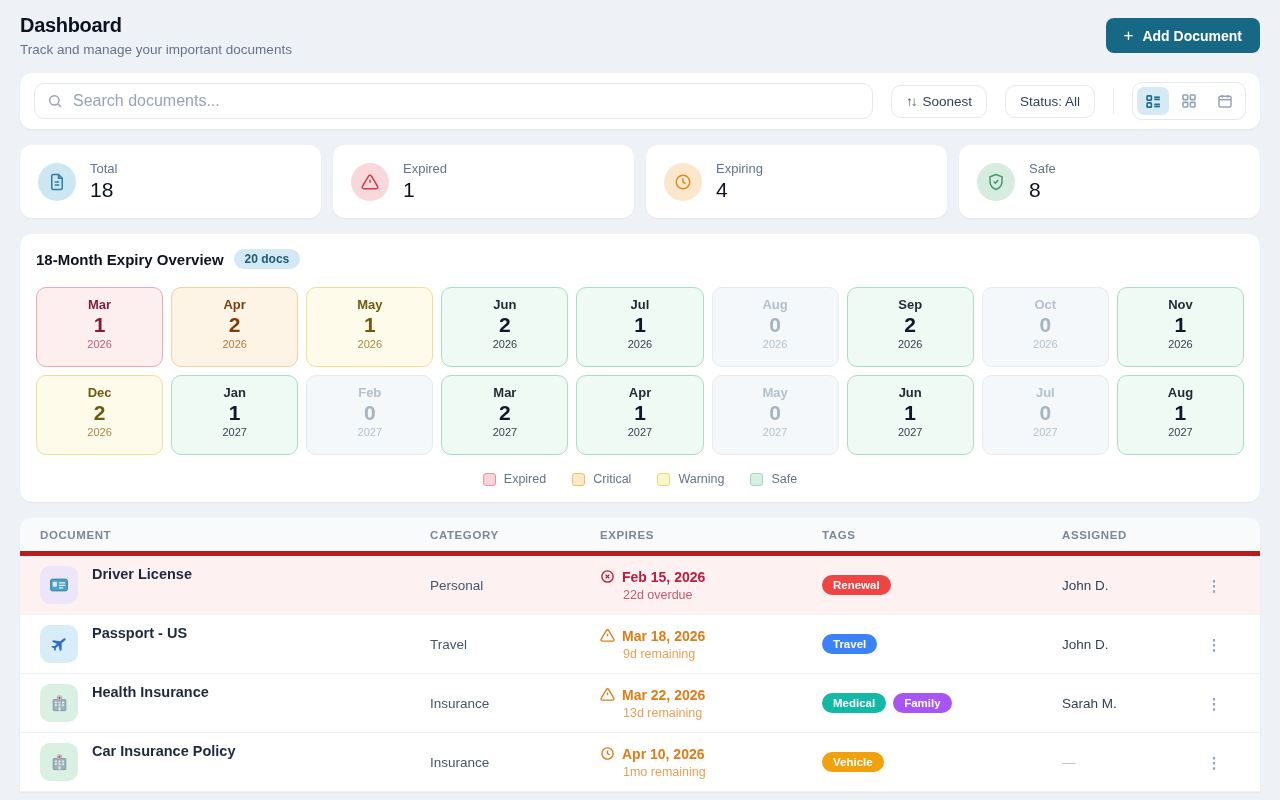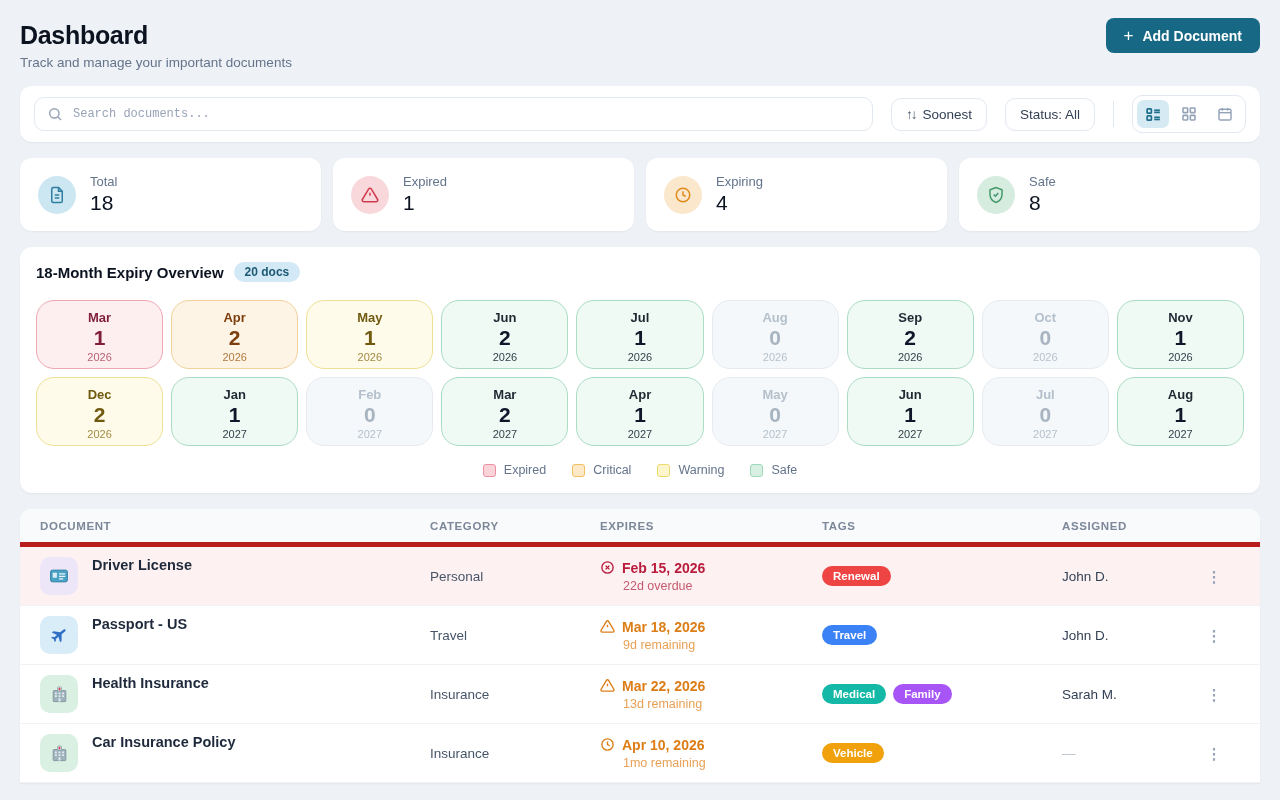--- a/index.html
+++ b/index.html
@@ -6,41 +6,41 @@
   html,body { width:1280px; height:800px; overflow:hidden; }
   body {
     font-family:"Liberation Sans", sans-serif;
     background:#eef2f6;
     color:#0f172a;
   }
   .page { padding:14px 20px 0 20px; }
 
   
   .hdr { display:flex; justify-content:space-between; align-items:flex-start; margin-bottom:16px; }
-  .hdr h1 { font-size:25px; font-weight:bold; letter-spacing:-0.3px; color:#0b1220;margin-top:7px; }
+  .hdr h1 { font-size:20px; font-weight:bold; letter-spacing:-0.3px; color:#0b1220; }
   .hdr .sub { font-size:13.5px; color:#64748b; margin-top:5px; }
   .btn-add {
     display:flex; align-items:center; gap:9px;
     background:#176884; color:#ffffff; border:none; cursor:pointer;
     font-family:inherit; font-size:14px; font-weight:bold;
     padding:9px 18px; border-radius:8px; margin-top:4px;
   }
   .btn-add .plus { font-size:17px; font-weight:normal; line-height:1; }
 
   
   .toolbar {
     background:#ffffff; border-radius:12px; box-shadow:0 1px 2px rgba(15,23,42,.05);
     padding:9px 14px; display:flex; align-items:center; gap:18px; margin-bottom:16px;
   }
   .search {
     flex:1; display:flex; align-items:center; gap:10px;
     border:1px solid #e2e8f0; border-radius:10px; padding:8px 12px; max-width:880px;
   }
   .search input {
-    border:none; outline:none; flex:1; font-family:Liberation Mono, monospace; font-size:12px; color:#334155;
+    border:none; outline:none; flex:1; font-family:Liberation Sans, sans-serif; font-size:16px; color:#334155;
     background:transparent;
   }
   .search input::placeholder { color:#97a3b6; }
   .tb-btn {
     display:flex; align-items:center; gap:7px; background:#fff; cursor:pointer;
     border:1px solid #e2e8f0; border-radius:10px; padding:8px 14px;
     font-family:inherit; font-size:13.5px; color:#334155; white-space:nowrap;
   }
   .tb-sep { width:1px; height:26px; background:#e2e8f0; }
   .views {
@@ -73,22 +73,22 @@
     padding:15px 16px 16px 16px; margin-bottom:16px;
   }
   .ov-head { display:flex; align-items:center; gap:10px; }
   .ov-title { font-size:15px; font-weight:bold; color:#0b1220; }
   .ov-badge {
     background:#d3e9f6; color:#1d5a74; font-size:12px; font-weight:bold;
     padding:3px 11px; border-radius:999px;
   }
   .mgrid { display:grid; grid-template-columns:repeat(9,1fr); gap:8px; margin-top:18px; }
   .mc {
-    border-radius:18px; border:1px solid transparent; text-align:center;
-    padding:9px 0 10px 0; height:69px;
+    border-radius:10px; border:1px solid transparent; text-align:center;
+    padding:9px 0 10px 0; height:80px;
   }
   .mc-m { font-size:13px; font-weight:bold; }
   .mc-c { font-size:21px; font-weight:bold; margin-top:1px; }
   .mc-y { font-size:11px; margin-top:1px; }
   .mc.expired  { background:#fdeef0; border-color:#efa7b2; }
   .mc.expired .mc-m, .mc.expired .mc-c { color:#7f1d3a; }
   .mc.expired .mc-y { color:#bb6272; }
   .mc.critical { background:#fdf4e6; border-color:#f2d09a; }
   .mc.critical .mc-m, .mc.critical .mc-c { color:#7c3e0c; }
   .mc.critical .mc-y { color:#b07a3e; }

